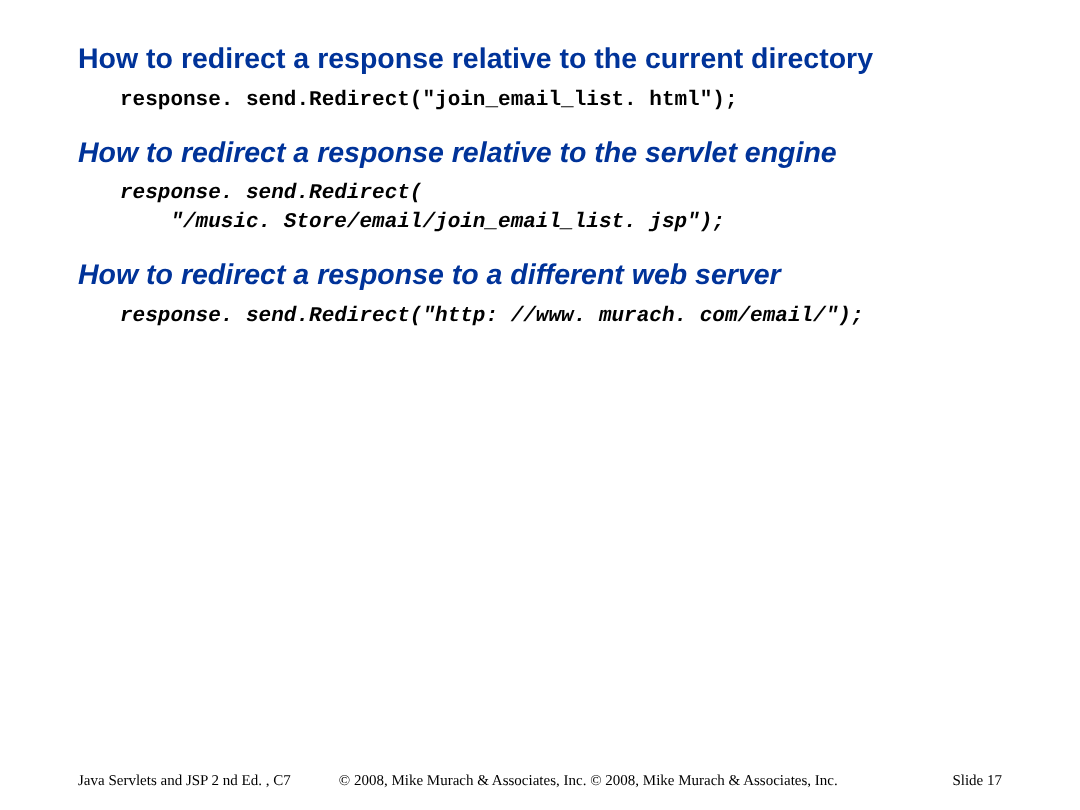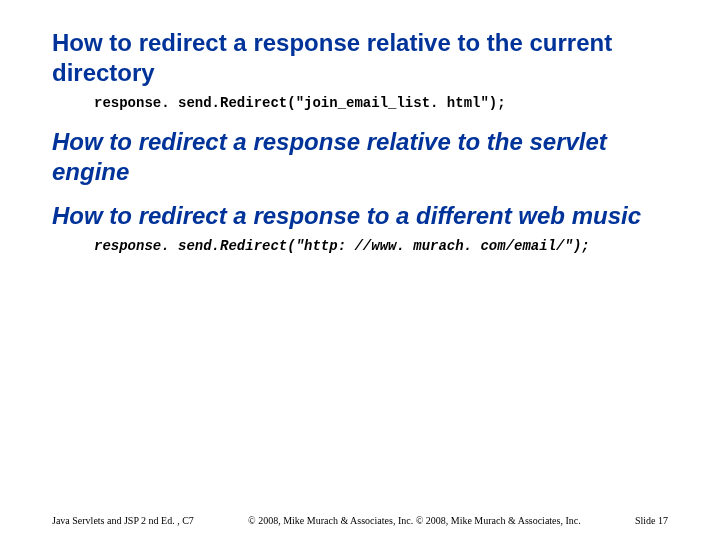--- a/index.html
+++ b/index.html
@@ -6,75 +6,77 @@
   html, body { width: 720px; height: 540px; background: #fff; font-family: Arial, Helvetica, sans-serif; }
   .slide {
     position: relative;
     width: 720px;
     height: 540px;
     padding: 28px 52px 0 52px;
   }
   .heading {
     color: #003399;
     font-weight: bold;
-    font-size: 24px;
+    font-size: 19px;
     line-height: 1.25;
     margin-top: 0;
     margin-bottom: 6px;
   }
   .section + .section { margin-top: 14px; font-style: italic; }
   .code {
     font-family: "Courier New", Courier, monospace;
     font-weight: bold;
     font-size: 14px;
     line-height: 1.35;
     color: #000;
     white-space: pre;
-    margin-left: 42px;
+    margin-left: 28px;
     margin-bottom: 4px;
   }
   .footer {
     position: absolute;
     left: 0;
     bottom: 14px;
     width: 720px;
     padding: 0 52px;
     display: flex;
     align-items: flex-end;
     justify-content: space-between;
     font-family: "Times New Roman", Times, serif;
     font-size: 10px;
     color: #000;
     gap: 24px;
   }
   .footer-center {
-    text-align: center;
+    text-align: left;
     flex: 1;
     padding: 0 8px;
     line-height: 1.15;
   }
   .footer-left  { white-space: nowrap; }
   .footer-right { white-space: nowrap; }
 </style>
 </head>
 <body>
 
 <div class="slide">
 
   <div class="section">
     <div class="heading">How to redirect a response relative to the current directory</div>
     <div class="code">response. send.Redirect("join_email_list. html");</div>
   </div>
 
   <div class="section">
     <div class="heading">How to redirect a response relative to the servlet engine</div>
+    <div class="code">response. send.Redirect(
+    "/music. Store/email/join_email_list. jsp");</div>
   </div>
 
   <div class="section">
-    <div class="heading">How to redirect a response to a different web music</div>
+    <div class="heading">How to redirect a response to a different web server</div>
     <div class="code">response. send.Redirect("http: //www. murach. com/email/");</div>
   </div>
 
   <div class="footer">
     <div class="footer-left">Java Servlets and JSP 2 nd Ed. , C7</div>
     <div class="footer-center">© 2008, Mike Murach &amp; Associates, Inc. © 2008, Mike Murach &amp; Associates, Inc.</div>
     <div class="footer-right">Slide 17</div>
   </div>
 
 </div>

